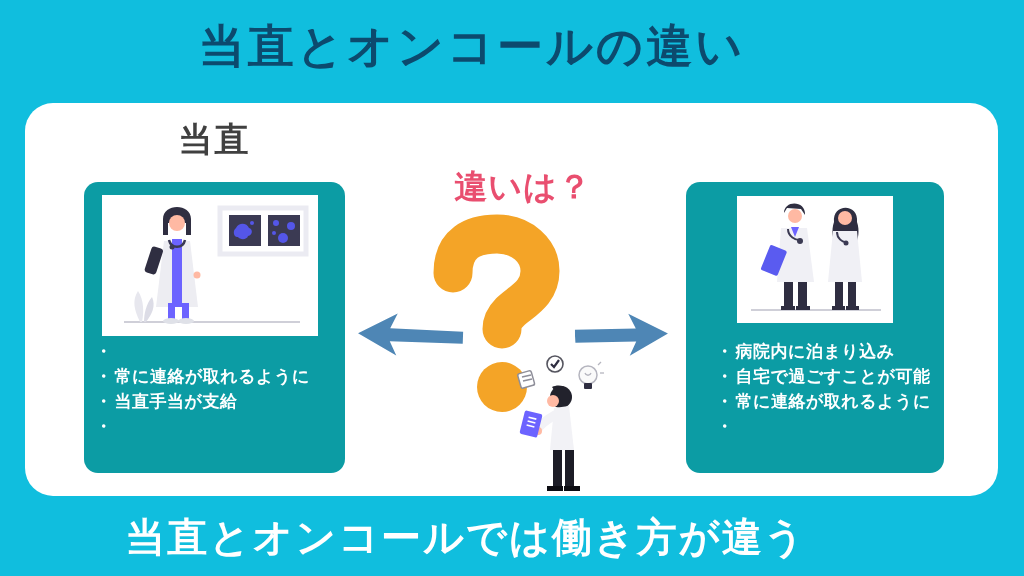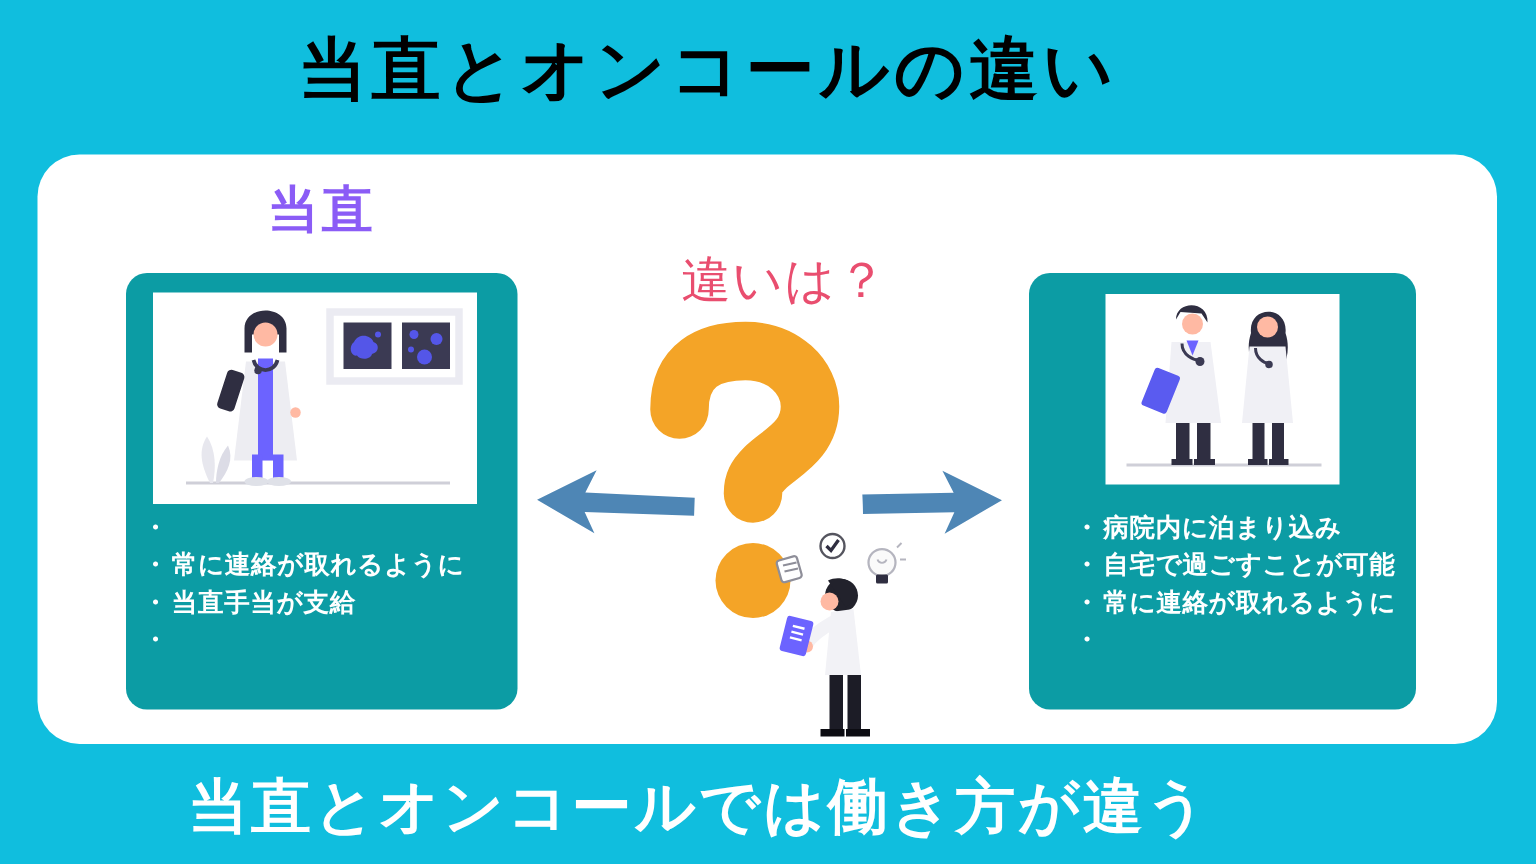--- a/index.html
+++ b/index.html
@@ -5,30 +5,30 @@
   * { margin:0; padding:0; box-sizing:border-box; }
   html,body { width:1024px; height:576px; }
   body {
     position:relative;
     background:#10BEDE;
     font-family:"Liberation Sans", sans-serif;
     overflow:hidden;
   }
   .title {
     position:absolute; top:16px; left:0; width:944px;
-    text-align:center; font-size:46px; font-weight:800; color:#000000;
+    text-align:center; font-size:46px; font-weight:800; color:#0c4a6e;
     letter-spacing:3px;
   }
   .panel {
     position:absolute; left:25px; top:103px; width:973px; height:393px;
     background:#ffffff; border-radius:28px;
   }
   .col-heading {
     position:absolute; text-align:center; font-size:34px; font-weight:800;
-    color:#8b5cf6; letter-spacing:2px;
+    color:#404040; letter-spacing:2px;
   }
   .heading-left  { left:59px;  top:14px; width:261px; }
   .heading-right { left:661px; top:14px; width:258px; }
   .card {
     position:absolute; top:79px; height:291px;
     background:#0C9CA4; border-radius:14px;
   }
   .card-left  { left:59px;  width:261px; }
   .card-right { left:661px; width:258px; }
   .card-img { position:absolute; background:#ffffff; }
@@ -39,21 +39,21 @@
     position:absolute; list-style:none; color:#ffffff;
     font-weight:bold; font-size:17px; line-height:25px; letter-spacing:0.5px;
     white-space:nowrap;
   }
   .card-left  .bullets { left:11px; top:157px; }
   .card-right .bullets { left:30px; top:157px; }
   .bullets li { display:flex; }
   .bullet-marker { margin-right:2px; }
   .q-label {
     position:absolute; left:398px; top:62px; width:200px; text-align:center;
-    font-size:33px; font-weight:400; color:#E94E6F; letter-spacing:1px;
+    font-size:33px; font-weight:700; color:#E94E6F; letter-spacing:1px;
   }
   .q-mark   { position:absolute; left:398px; top:108px; width:148px; height:202px; }
   .arrow    { position:absolute; }
   .arrow-left  { left:330px; top:206px; width:110px; height:52px; transform:rotate(2deg); }
   .arrow-right { left:550px; top:206px; width:96px;  height:52px; transform:rotate(-2deg); }
   .person   { position:absolute; left:483px; top:248px; width:114px; height:144px; }
   .person svg { width:100%; height:100%; display:block; }
   .footer {
     position:absolute; top:510px; left:0; width:932px;
     text-align:center; font-size:40px; font-weight:800; color:#ffffff;

